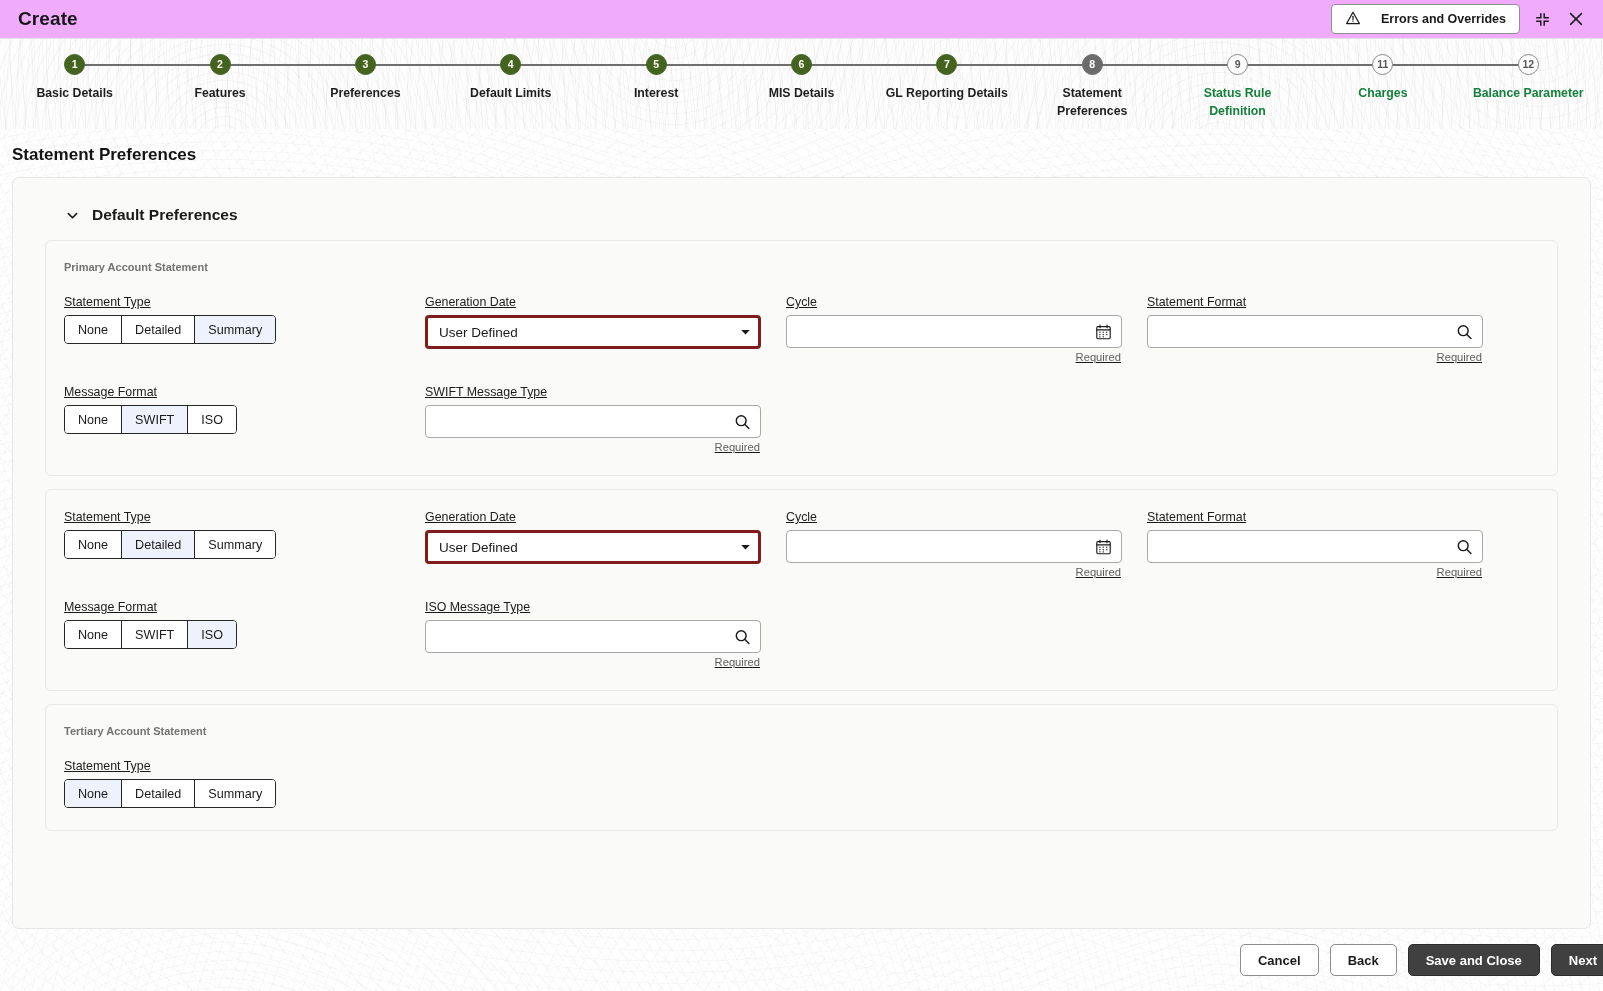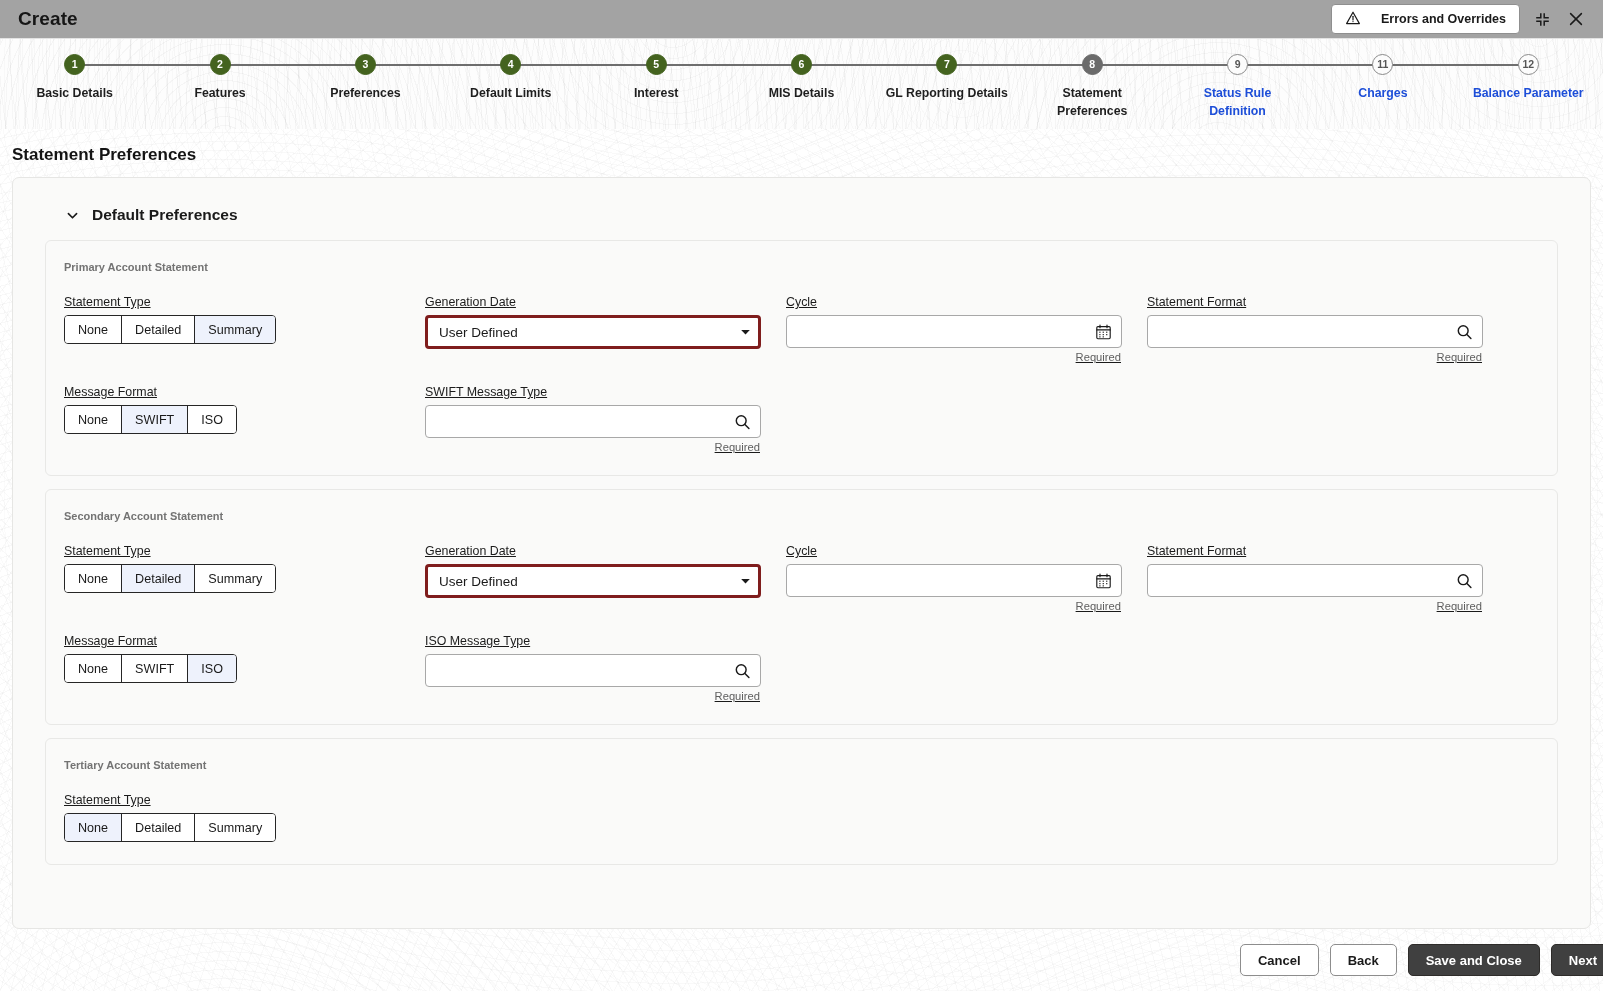--- a/index.html
+++ b/index.html
@@ -24,21 +24,21 @@
       repeating-radial-gradient(circle at 42% -20%, rgba(0,0,0,0) 0 4px, rgba(120,120,120,.075) 4px 5px, rgba(0,0,0,0) 5px 11px),
       repeating-radial-gradient(circle at 76% 130%, rgba(0,0,0,0) 0 3px, rgba(120,120,120,.08) 3px 4px, rgba(0,0,0,0) 4px 10px),
       repeating-radial-gradient(circle at 96% -10%, rgba(0,0,0,0) 0 4px, rgba(120,120,120,.07) 4px 5px, rgba(0,0,0,0) 5px 12px),
       repeating-radial-gradient(circle at 60% 50%, rgba(0,0,0,0) 0 5px, rgba(120,120,120,.05) 5px 6px, rgba(0,0,0,0) 6px 14px);
   }
 
   
   .topbar {
     position: relative;
     height: 38px;
-    background: #a3a3a3;
+    background: #f0abfc;
     display: flex;
     align-items: center;
     padding: 0 14px 0 18px;
     z-index: 5;
   }
   .app-title {
     font-size: 19px;
     font-weight: 700;
     letter-spacing: .1px;
     color: #161616;
@@ -118,21 +118,21 @@
   .step-circle.todo { background: #fcfcfc; color: #565656; border: 1.5px solid #8b8b8b; }
   .step-label {
     margin-top: 9px;
     font-size: 12.3px;
     font-weight: 700;
     text-align: center;
     line-height: 1.5;
     color: #1e1e1e;
     max-width: 125px;
   }
-  .step-label.muted { color: #1d4ed8; }
+  .step-label.muted { color: #15803d; }
 
   
   .page-title {
     position: relative;
     font-size: 17px;
     font-weight: 700;
     color: #141414;
     padding: 16px 0 12px 12px;
     z-index: 2;
   }
@@ -487,21 +487,20 @@
             </div>
             <span class="req">Required</span>
           </div>
 
           <div class="col spacer"></div>
           <div class="col spacer"></div>
         </div>
       </div>
 
       <div class="section-card">
-        <div class="section-title">Secondary Account Statement</div>
 
         <div class="field-row">
           <div class="col">
             <span class="fld-label">Statement Type</span>
             <div class="toggle-group">
               <button class="toggle-btn">None</button>
               <button class="toggle-btn sel">Detailed</button>
               <button class="toggle-btn">Summary</button>
             </div>
           </div>

